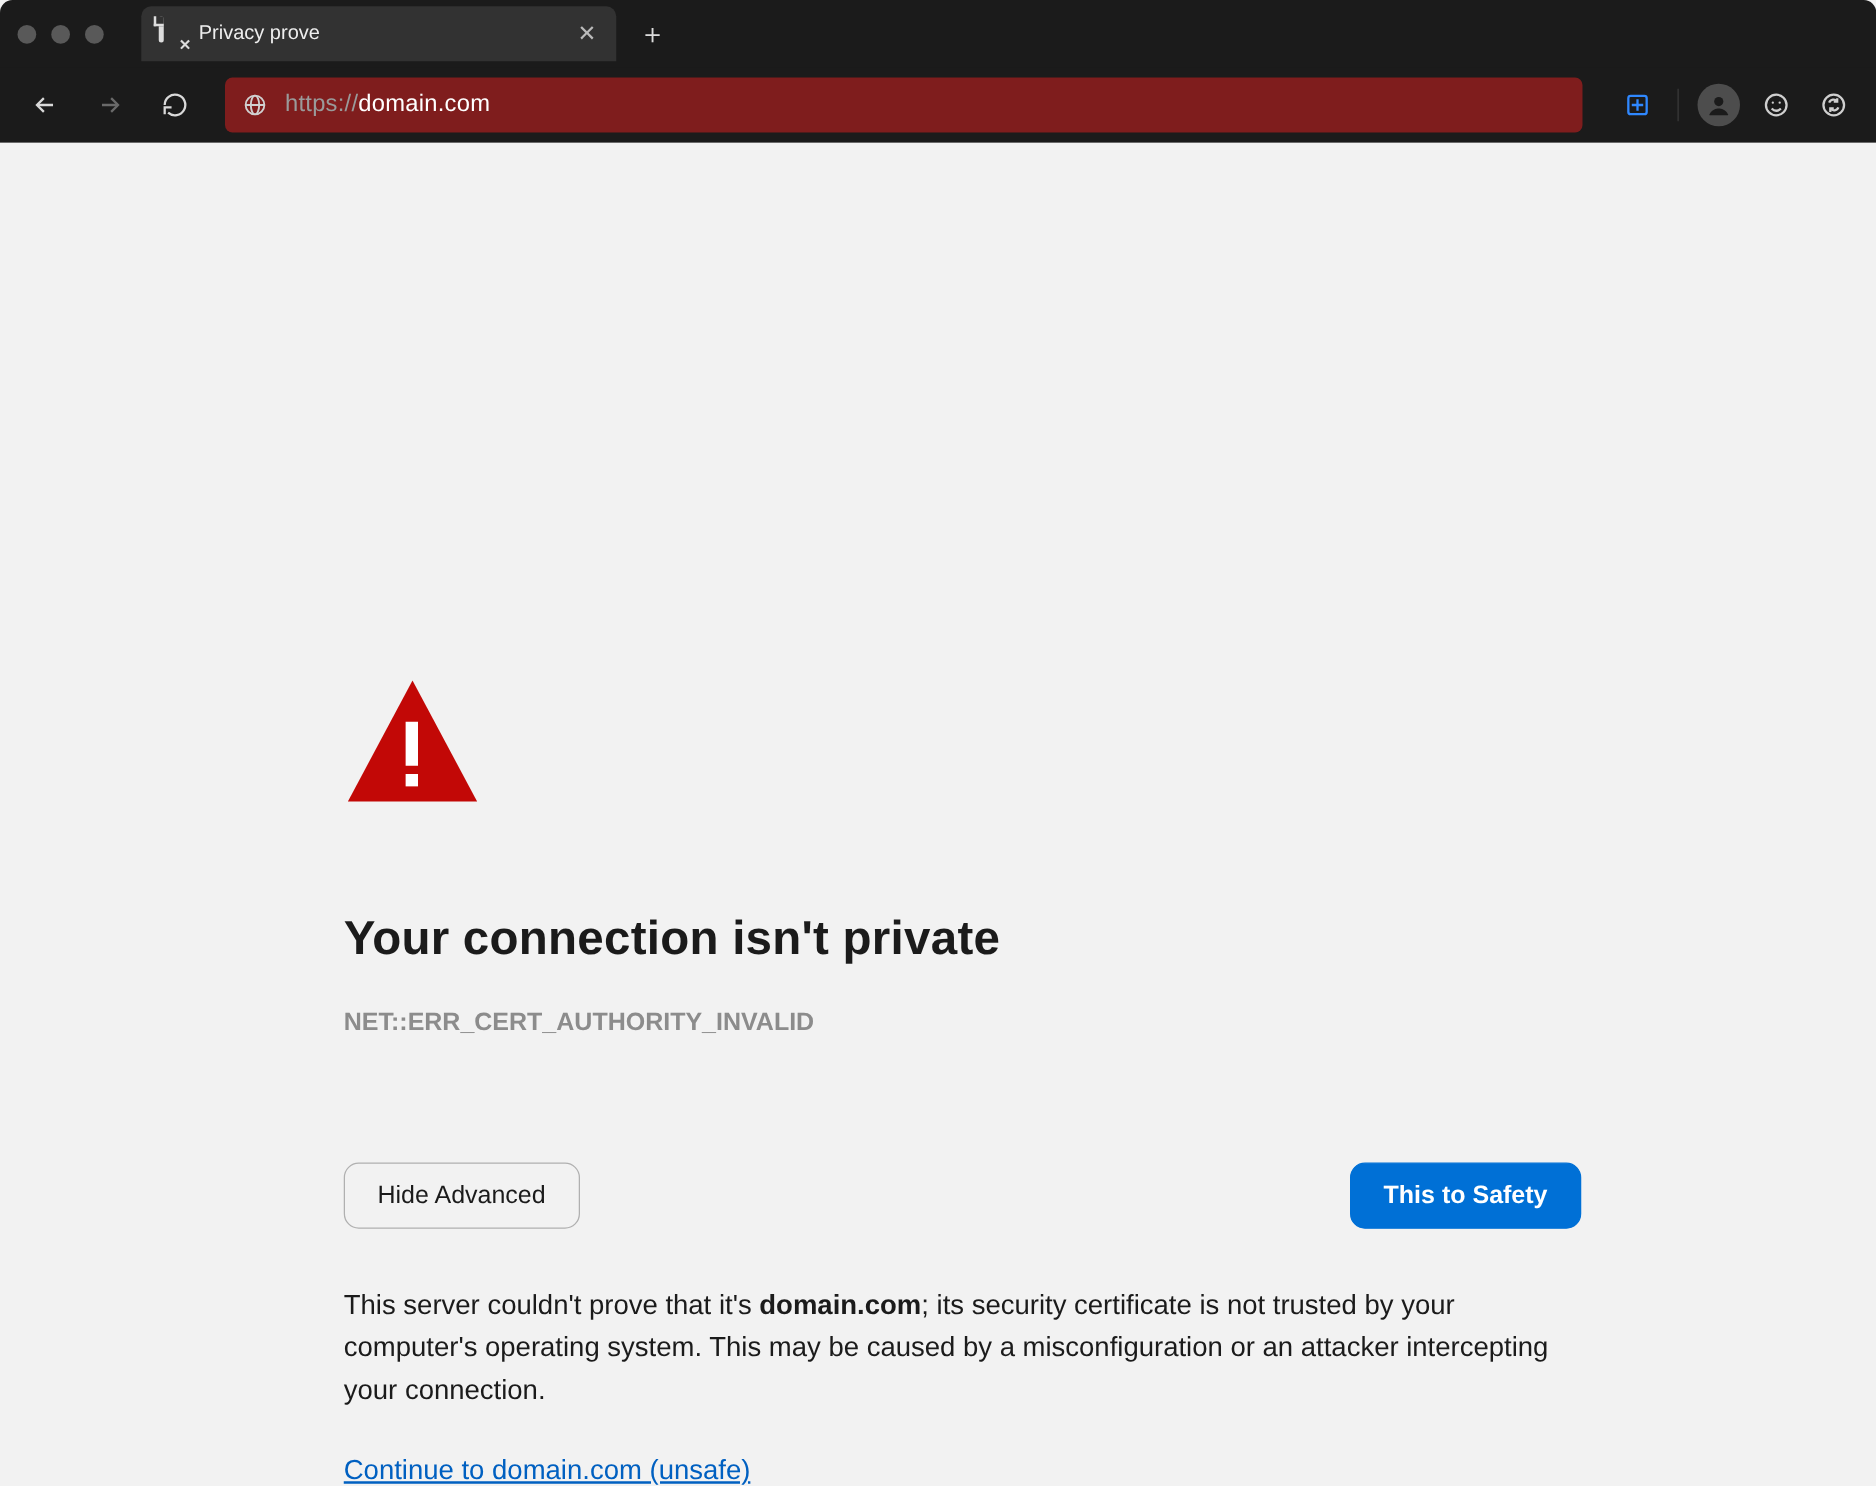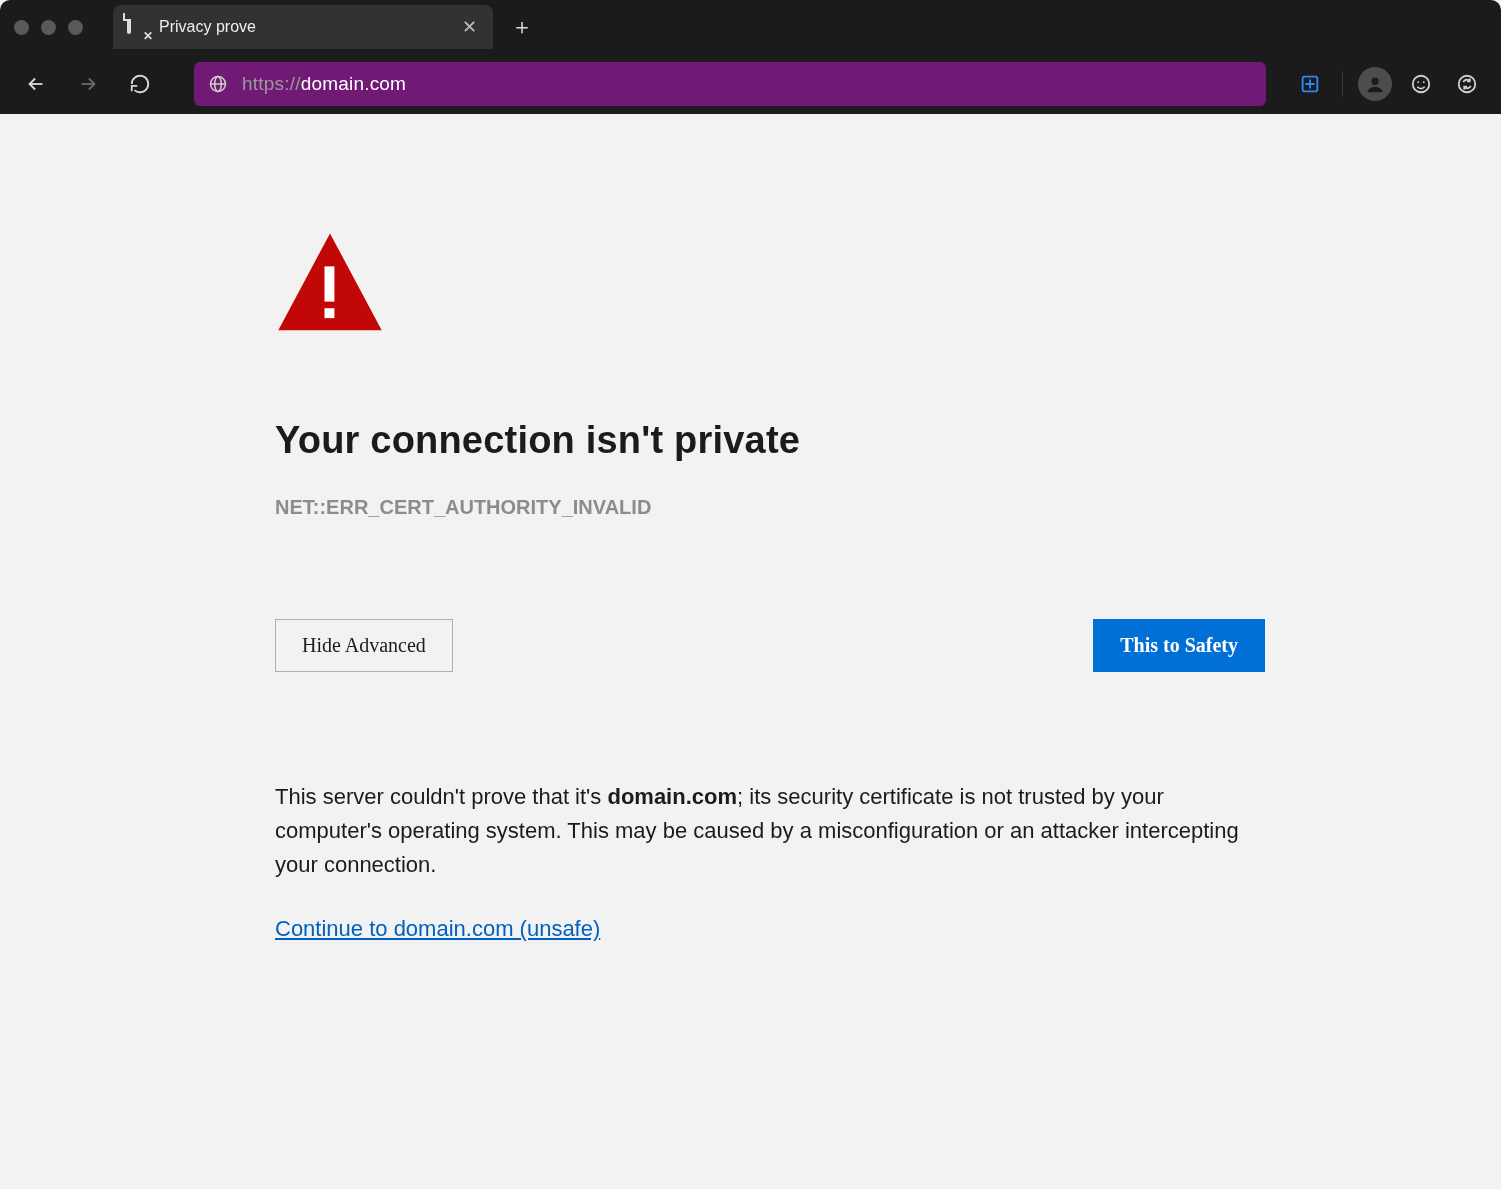--- a/index.html
+++ b/index.html
@@ -81,27 +81,27 @@
     color: #d9d9d9;
     cursor: pointer;
     border-radius: 6px;
   }
   .nav-btn.disabled { color: #6a6a6a; cursor: default; }
   .nav-btn svg { width: 22px; height: 22px; }
 
   .addr {
     flex: 1;
     height: 44px;
-    background: #701a75;
+    background: #7f1d1d;
     border-radius: 6px;
     display: flex;
     align-items: center;
     padding: 12px 14px;
     gap: 14px;
-    margin-left: 24px;
+    margin-left: 10px;
     margin-right: 16px;
   }
   .site-icon { color: #d0d0d0; display:flex; align-items:center; }
   .site-icon svg { width:20px; height:20px; }
   .url {
     color: #9a9a9a;
     font-size: 19px;
     letter-spacing: .2px;
   }
   .url .host { color: #fff; }
@@ -120,20 +120,21 @@
   }
   .avatar svg { width:22px; height:22px; }
 
   
   .page {
     background:#f2f2f2;
     height: calc(1189px - 114px);
     padding-top: 115px;
     display:flex;
     justify-content: flex-start;
+    align-items: flex-end;
   }
   .panel {
     margin-left: 275px;
     width: 990px;
     color:#1b1b1b;
   }
   .warning-icon svg { width:110px; height:110px; display:block; }
   h1 {
     font-size: 38px;
     font-weight: 700;
@@ -156,39 +157,39 @@
   .actions {
     display:flex;
     justify-content: space-between;
     align-items:center;
     margin-top: 100px;
     width: 990px;
   }
   .btn {
     font-size: 20px;
     padding: 14px 26px;
-    border-radius: 0;
+    border-radius: 12px;
     cursor: pointer;
-    font-family: Liberation Serif, serif;
+    font-family: Liberation Sans, sans-serif;
   }
   .btn-outline {
     background:#f2f2f2;
     border:1px solid #b0b0b0;
     color:#1b1b1b;
   }
   .btn-primary {
     background:#0070d6;
     border:1px solid #0070d6;
     color:#fff;
     font-weight: 600;
   }
   .details {
     font-size: 22px;
     line-height: 1.55;
-    margin-top: 108px;
+    margin-top: 44px;
     max-width: 990px;
   }
   .details strong { font-weight:700; }
   .proceed-link {
     display:inline-block;
     margin-top: 34px;
     font-size: 22px;
     color:#0060c1;
     text-decoration: underline;
     cursor:pointer;

